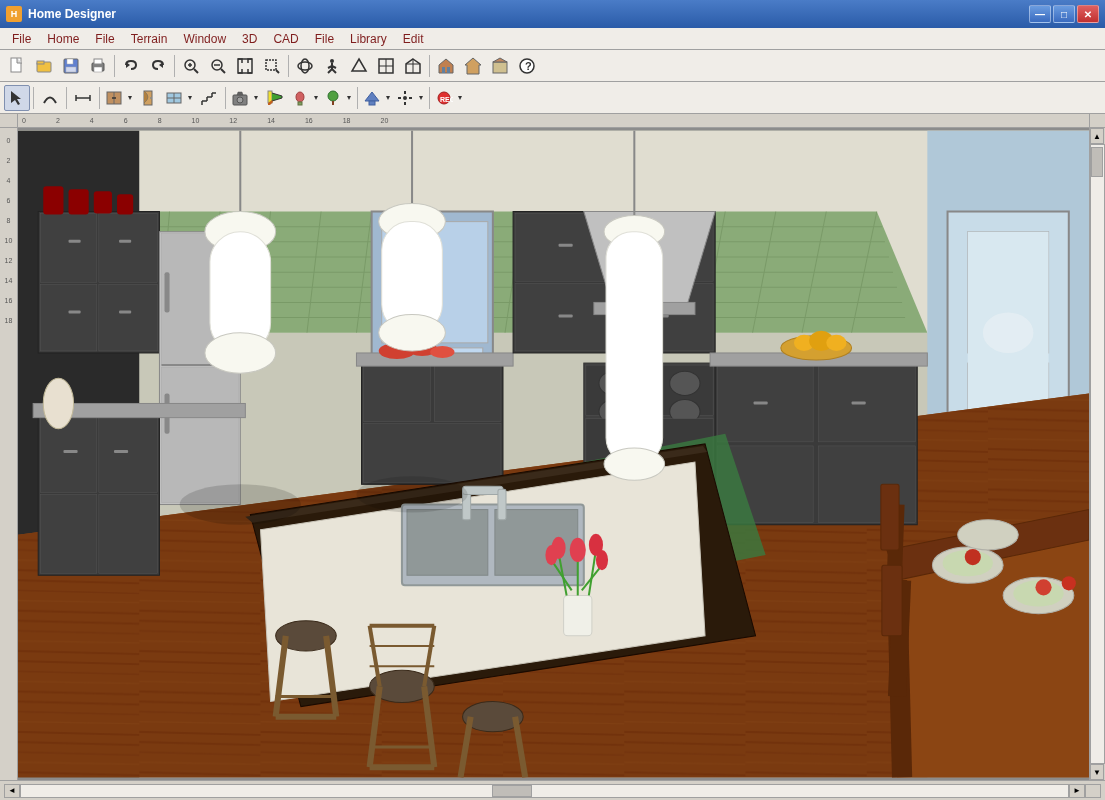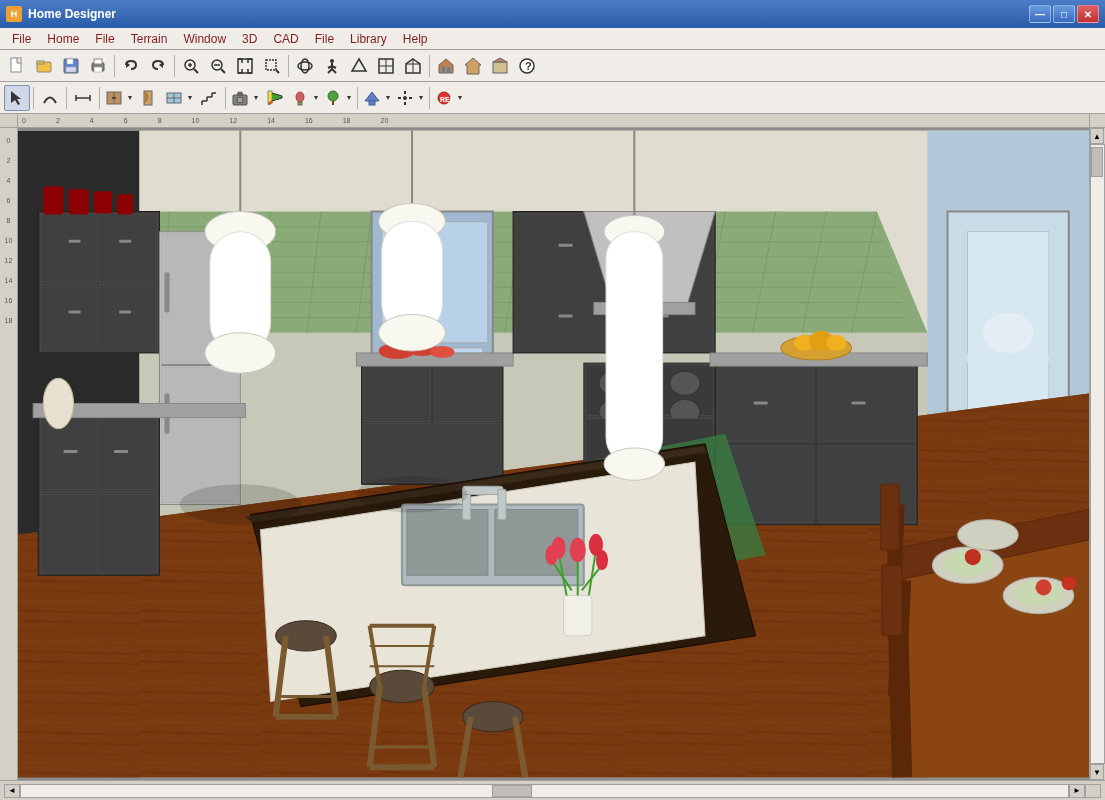--- a/index.html
+++ b/index.html
@@ -297,21 +297,21 @@
 <div class="menu-bar">
   <div class="menu-item">File</div>
   <div class="menu-item">Home</div>
   <div class="menu-item">File</div>
   <div class="menu-item">Terrain</div>
   <div class="menu-item">Window</div>
   <div class="menu-item">3D</div>
   <div class="menu-item">CAD</div>
   <div class="menu-item">File</div>
   <div class="menu-item">Library</div>
-  <div class="menu-item">Help</div>
+  <div class="menu-item">Edit</div>
 </div>
 
 <div class="toolbar">
 
   <div class="tb-btn" title="New">
     <svg width="18" height="18" viewBox="0 0 18 18">
         <rect x="3" y="1" width="10" height="14" fill="white" stroke="#888" stroke-width="1"></rect>
         <polyline points="9,1 9,6 14,6" fill="#ddd" stroke="#888" stroke-width="1"></polyline>
       </svg>
   </div>

